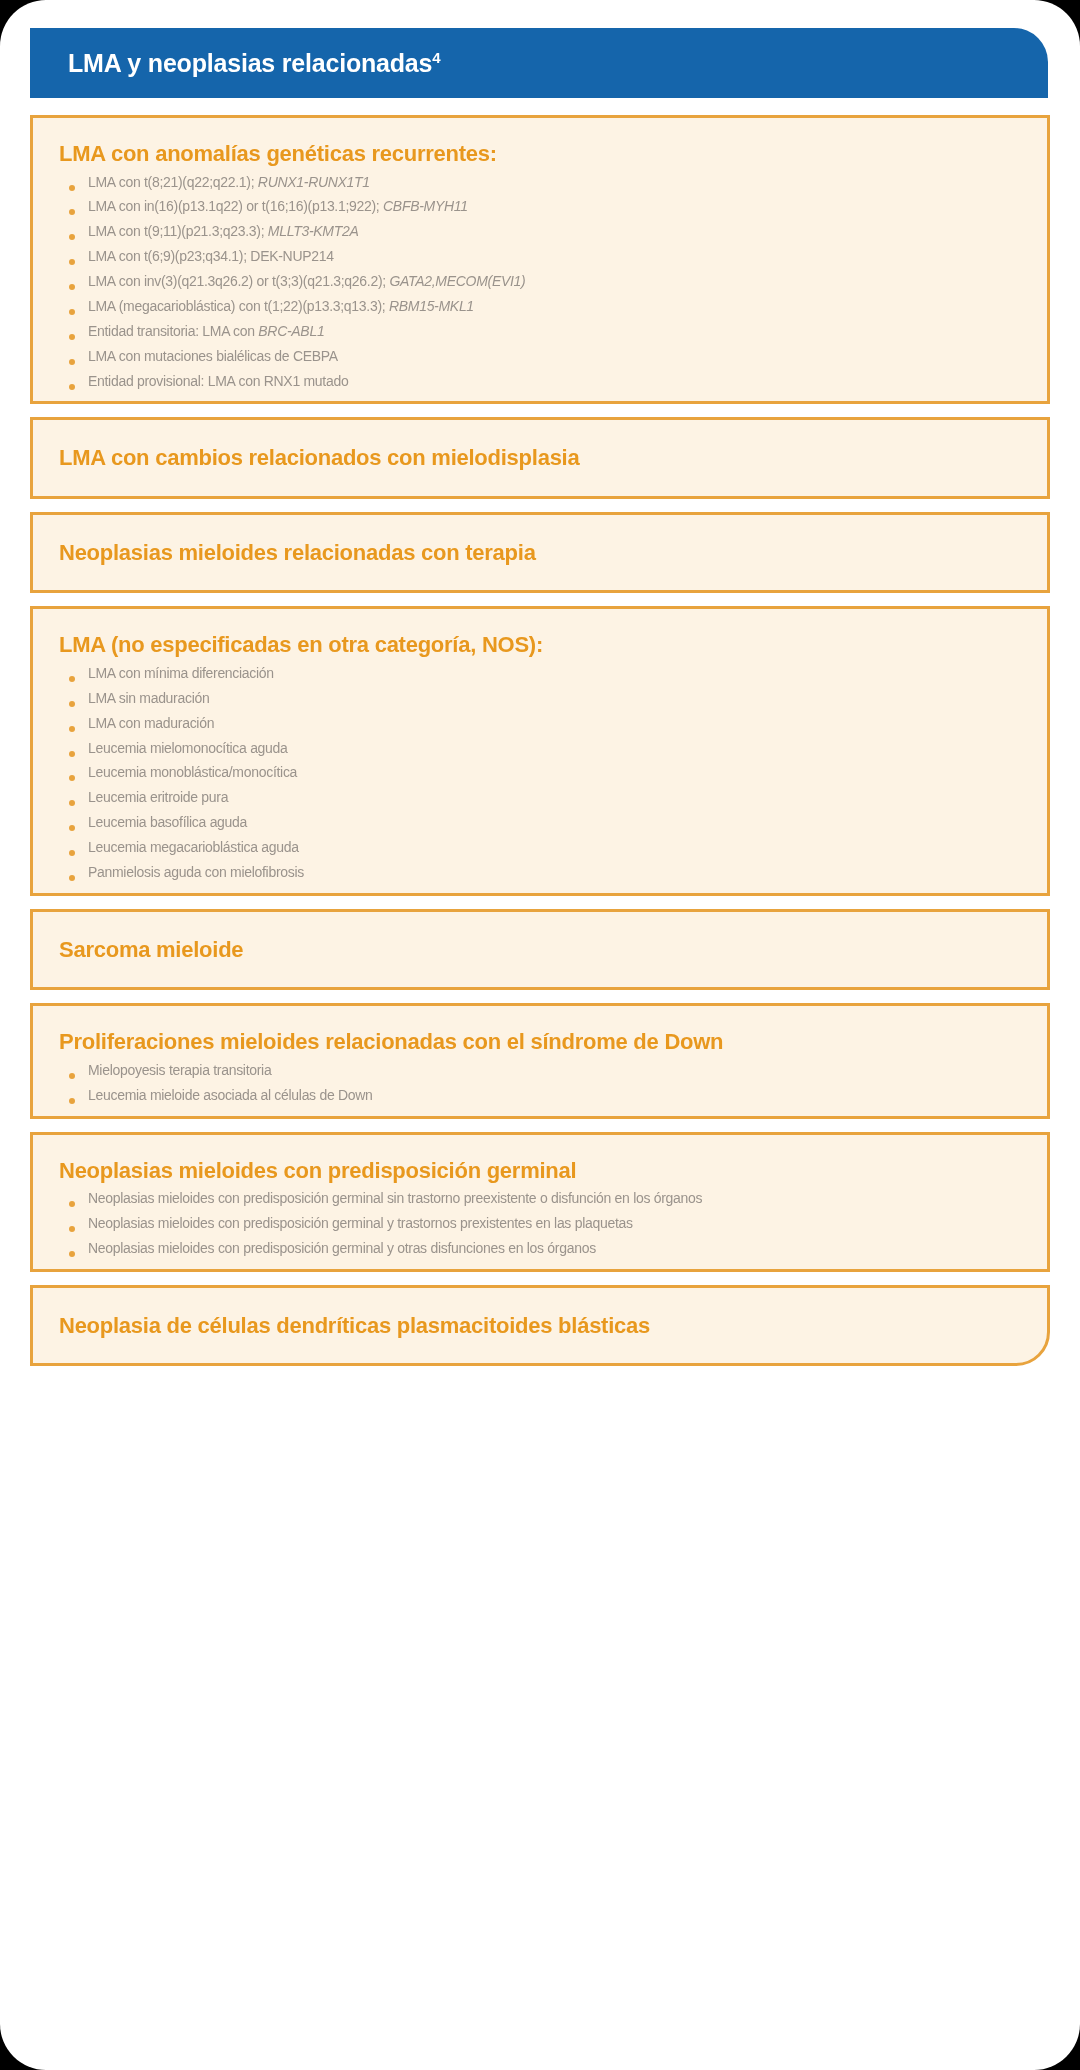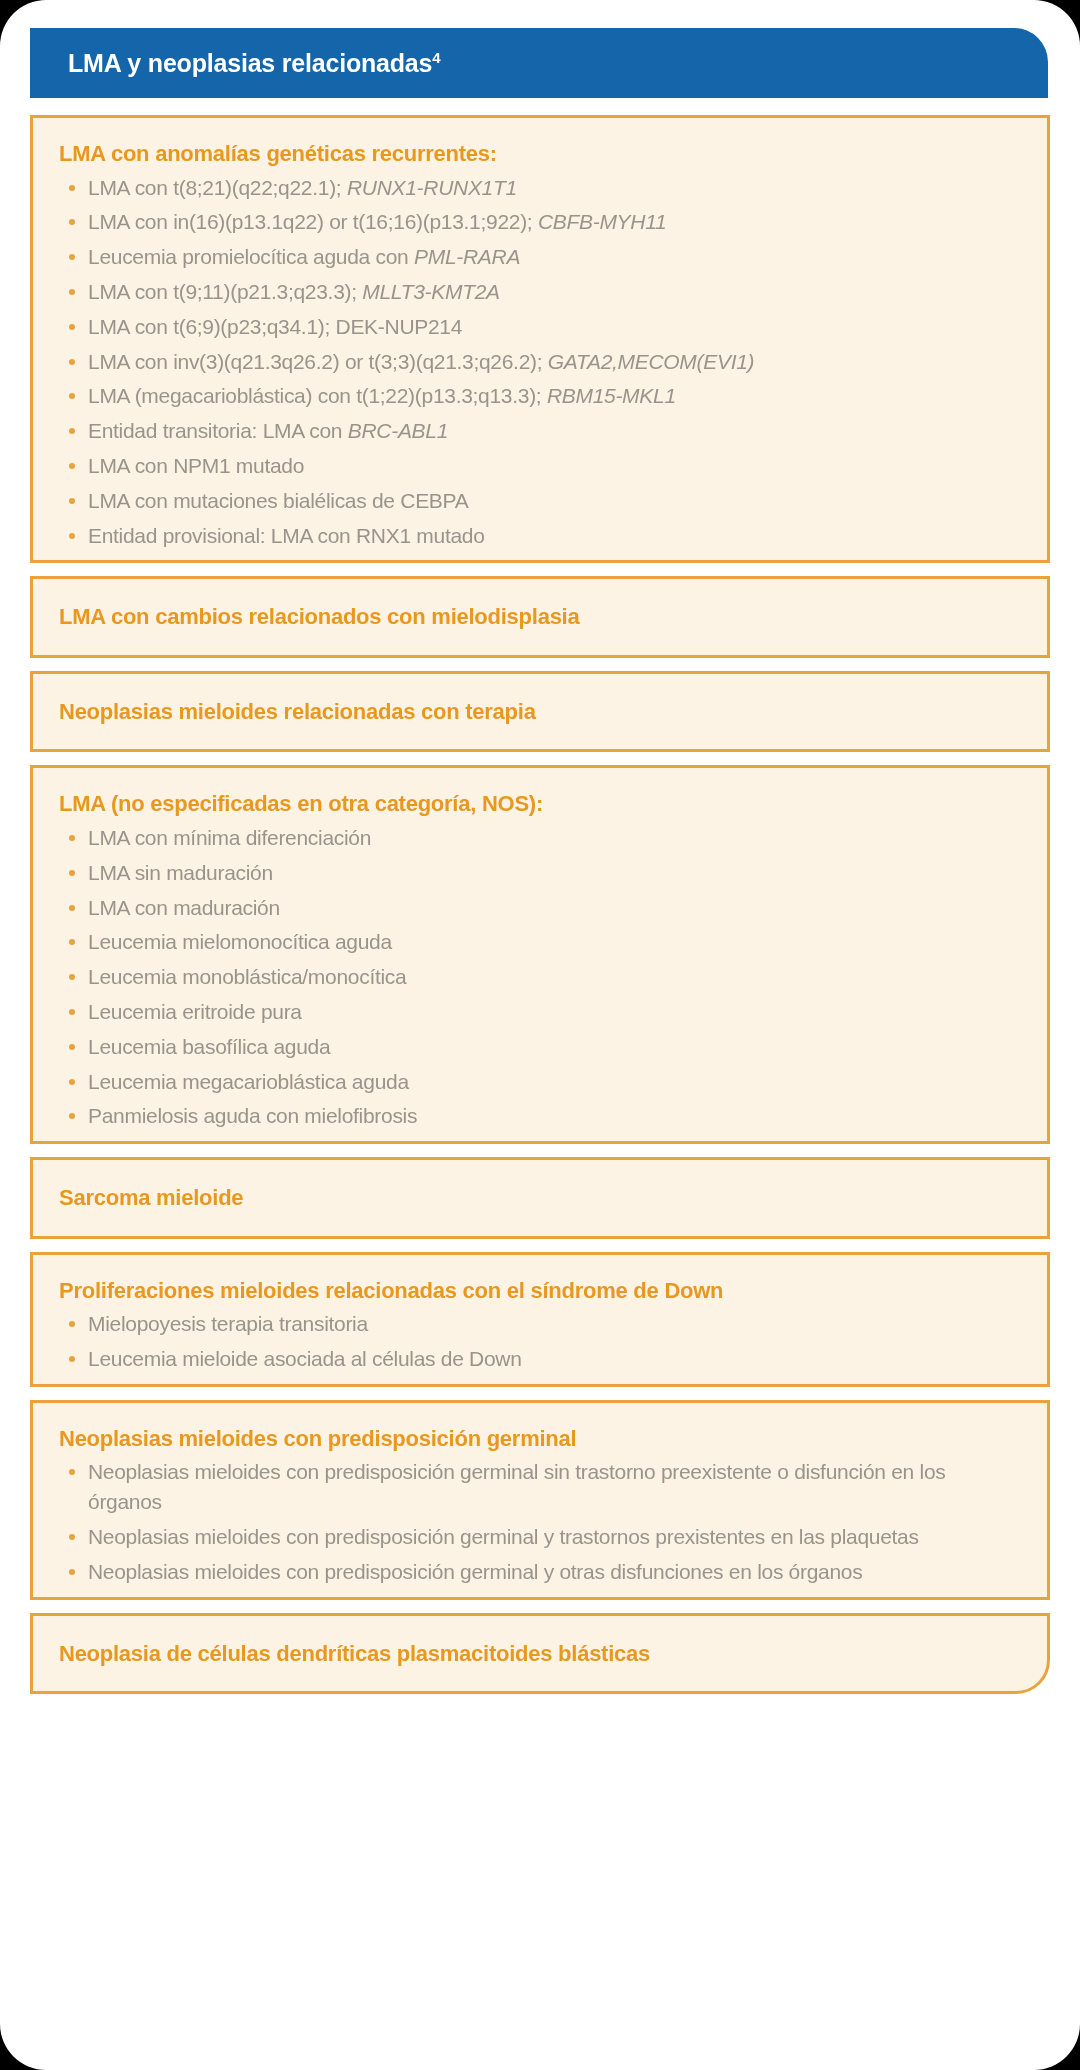--- a/index.html
+++ b/index.html
@@ -84,21 +84,21 @@
 
   ul.items {
     list-style: none;
     margin: 0;
     padding: 0;
   }
   ul.items li {
     position: relative;
     padding-left: 29px;
     color: #9a938c;
-    font-size: 21px;
+    font-size: 14px;
     line-height: 1.42;
     letter-spacing: -0.3px;
     margin-top: 5px;
   }
   ul.items li::before {
     content: "";
     position: absolute;
     left: 10px;
     top: 12px;
     width: 6px;
@@ -123,27 +123,25 @@
       <span>LMA y neoplasias relacionadas</span><sup>4</sup>
     </div>
   </div>
 
   <div id="sections-container">
       <div class="box">
         <div class="box-title">LMA con anomalías genéticas recurrentes:</div>
         <ul class="items">
           <li><span>LMA con t(8;21)(q22;q22.1); </span><i>RUNX1-RUNX1T1</i></li>
           <li><span>LMA con in(16)(p13.1q22) or t(16;16)(p13.1;922); </span><i>CBFB-MYH11</i></li>
-          <li><span>Leucemia promielocítica aguda con </span><i>PML-RARA</i></li>
           <li><span>LMA con t(9;11)(p21.3;q23.3); </span><i>MLLT3-KMT2A</i></li>
           <li><span>LMA con t(6;9)(p23;q34.1); </span><span class="roman">DEK-NUP214</span></li>
           <li><span>LMA con inv(3)(q21.3q26.2) or t(3;3)(q21.3;q26.2); </span><i>GATA2,MECOM(EVI1)</i></li>
           <li><span>LMA (megacarioblástica) con t(1;22)(p13.3;q13.3); </span><i>RBM15-MKL1</i></li>
           <li><span>Entidad transitoria: LMA con </span><i>BRC-ABL1</i></li>
-          <li><span>LMA con NPM1 mutado</span></li>
           <li><span>LMA con mutaciones bialélicas de CEBPA</span></li>
           <li><span>Entidad provisional: LMA con RNX1 mutado</span></li>
         </ul>
       </div>
       <div class="box plain">
         <div class="box-title">LMA con cambios relacionados con mielodisplasia</div>
       </div>
       <div class="box plain">
         <div class="box-title">Neoplasias mieloides relacionadas con terapia</div>
       </div>

